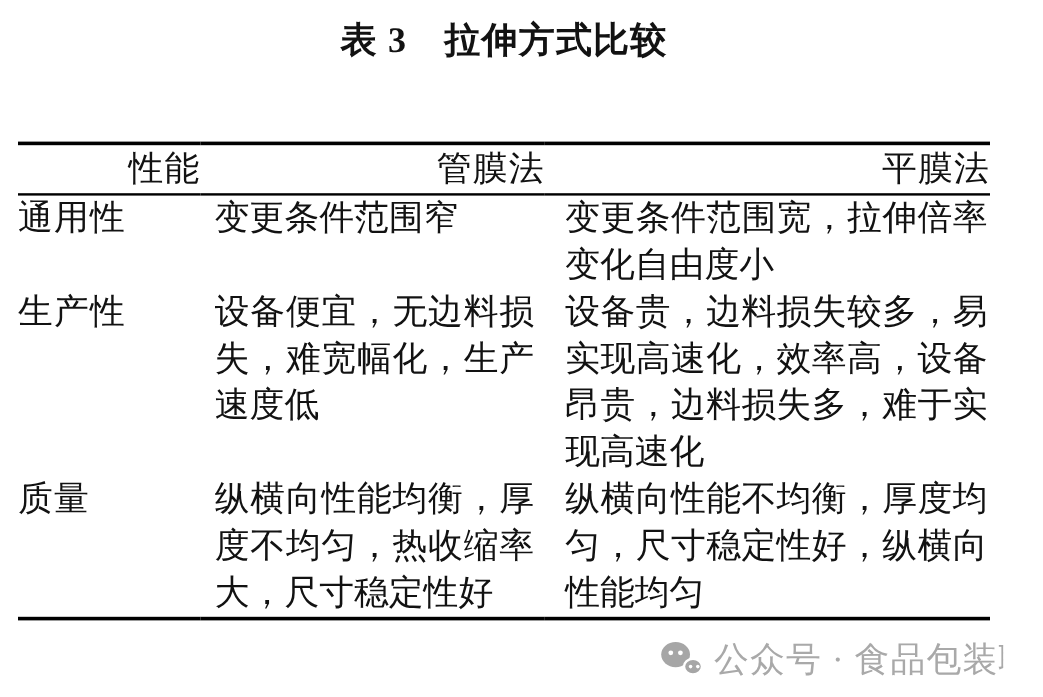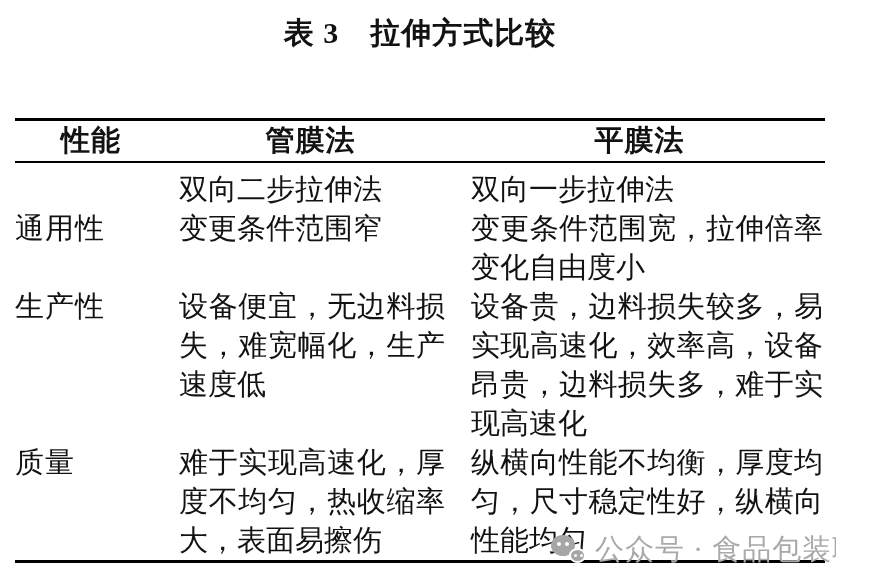--- a/index.html
+++ b/index.html
@@ -31,25 +31,25 @@
   table.cmp {
     position: absolute;
     top: 118px; left: 15px;
     width: 810px;
     table-layout: fixed;
     border-collapse: collapse;
     border-top: 3px solid #000;
     border-bottom: 3px solid #000;
   }
   table.cmp th {
-    font-weight: 700;
+    font-weight: 400;
     font-size: 29px;
     height: 37px;
     vertical-align: middle;
-    text-align: center;
+    text-align: right;
     letter-spacing: 1px;
     border-bottom: 2px solid #000;
   }
   table.cmp td {
     vertical-align: top;
     font-size: 29px;
     line-height: 39px;
     text-align: justify;
     text-justify: inter-character;
   }
@@ -105,38 +105,33 @@
       <col style="width:371px">
     </colgroup>
     <thead>
       <tr>
         <th>性能</th>
         <th>管膜法</th>
         <th>平膜法</th>
       </tr>
     </thead>
     <tbody>
-      <tr class="row-first">
-        <td class="rowlabel"></td>
-        <td class="tube">双向二步拉伸法</td>
-        <td class="flat">双向一步拉伸法</td>
-      </tr>
       <tr>
         <td class="rowlabel">通用性</td>
         <td class="tube">变更条件范围窄</td>
         <td class="flat">变更条件范围宽，拉伸倍率变化自由度小</td>
       </tr>
       <tr>
         <td class="rowlabel">生产性</td>
         <td class="tube">设备便宜，无边料损失，难宽幅化，生产速度低</td>
         <td class="flat">设备贵，边料损失较多，易实现高速化，效率高，设备昂贵，边料损失多，难于实现高速化</td>
       </tr>
       <tr>
         <td class="rowlabel">质量</td>
-        <td class="tube">难于实现高速化，厚度不均匀，热收缩率大，表面易擦伤</td>
+        <td class="tube">纵横向性能均衡，厚度不均匀，热收缩率大，尺寸稳定性好</td>
         <td class="flat">纵横向性能不均衡，厚度均匀，尺寸稳定性好，纵横向性能均匀</td>
       </tr>
     </tbody>
   </table>
 
   <div class="watermark">
     <div class="wm-icon">
       <div class="wm-bubble-big">
         <div class="wm-eye e1"></div>
         <div class="wm-eye e2"></div>

